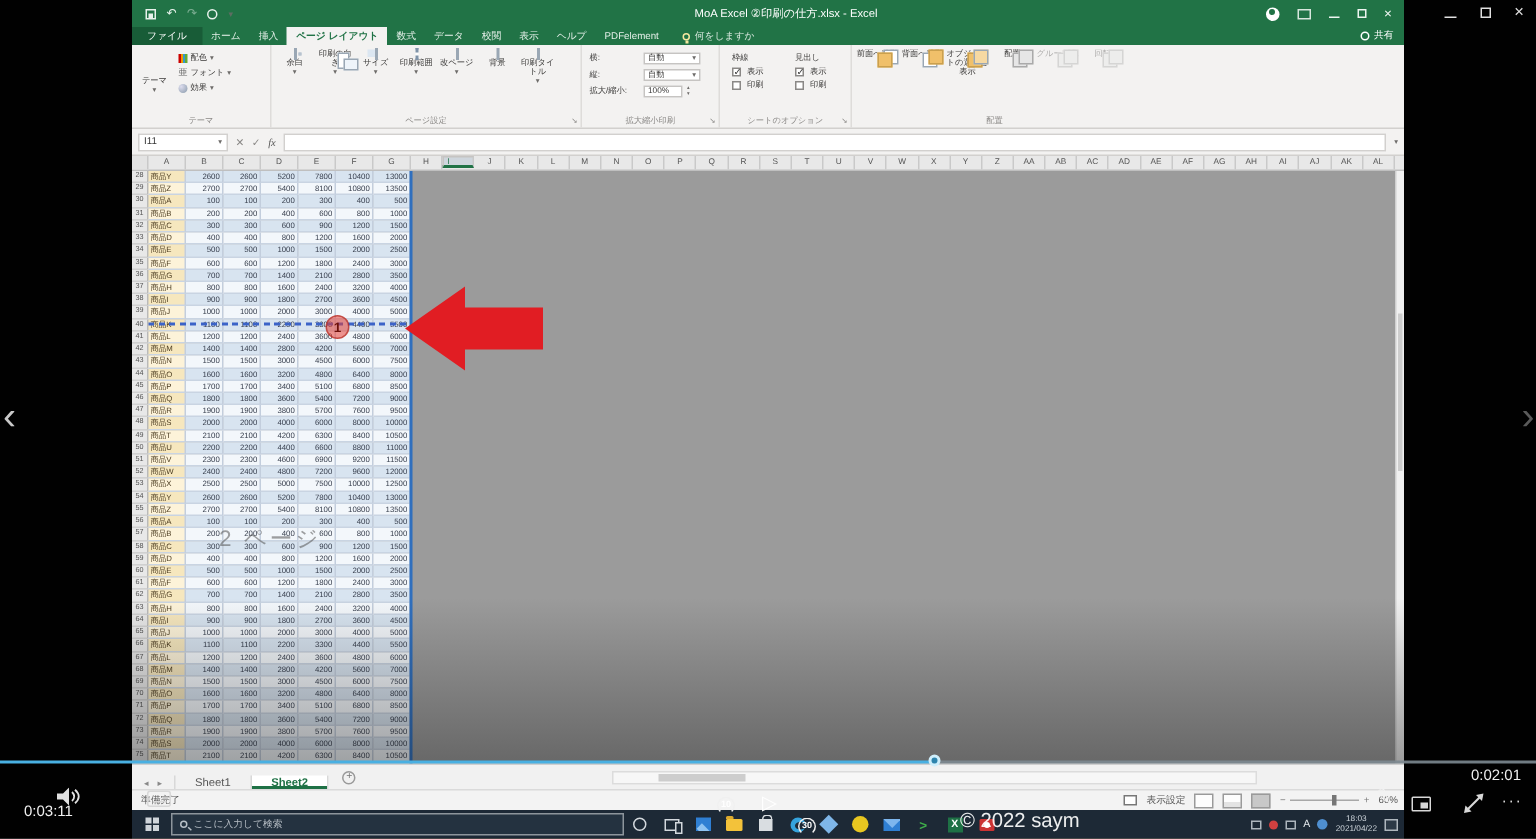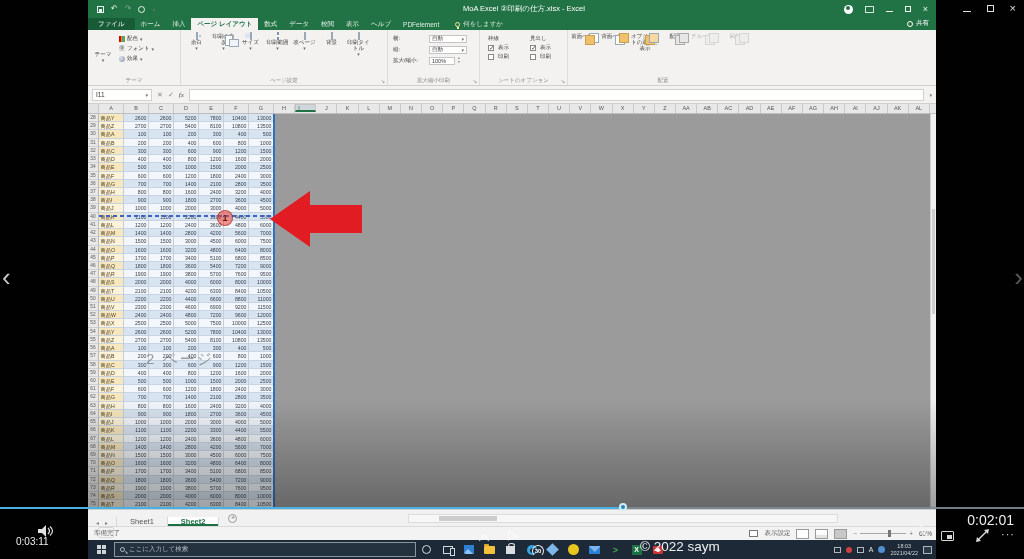--- a/index.html
+++ b/index.html
@@ -189,21 +189,21 @@
   .winctl{position:absolute;top:4px;right:8px;display:flex;gap:16px;align-items:center;z-index:22;color:#e0e0e0;}
   .pwmin{width:8px;height:1px;background:#e0e0e0;margin-top:5px;}
   .pwmax{width:7px;height:7px;border:1px solid #e0e0e0;}
   .pwclose{font-size:11px;line-height:9px;}
   .timeline{position:absolute;left:0;top:507px;height:2px;width:1024px;z-index:25;}
   .tl-left{position:absolute;left:0;top:0;bottom:0;width:625px;background:#49b0e2;}
   .tl-right{position:absolute;left:625px;right:0;top:0;bottom:0;background:rgba(125,138,145,.9);}
   .tl-handle{position:absolute;left:619px;top:-4px;width:8px;height:8px;border-radius:50%;
              background:#2e84ad;border:2px solid #cfeefb;z-index:26;}
   .t-elapsed{position:absolute;left:16px;top:536px;font-size:10px;color:#f0f0f0;z-index:26;}
-  .t-remaining{position:absolute;right:10px;top:512px;font-size:14px;color:#f0f0f0;z-index:26;}
+  .t-remaining{position:absolute;right:10px;top:512px;font-size:10px;color:#f0f0f0;z-index:26;}
   .ctl{position:absolute;z-index:27;color:#eee;}
   .vol{left:38px;top:525px;}
   .cap{left:98px;top:527px;width:16px;height:11px;border:1.5px solid #d8d8d8;border-radius:2px;}
   .cap::after{content:"";position:absolute;left:3px;bottom:2px;width:9px;height:1.5px;background:#d8d8d8;}
   .circarrow{position:relative;width:14px;height:14px;}
   .circarrow i{position:absolute;inset:1px;border:1.5px solid #f0f0f0;border-radius:50%;border-bottom-color:transparent;}
   .circarrow b{position:absolute;left:0;right:0;top:4px;text-align:center;font-size:6px;font-weight:bold;color:#fff;}
   .rew{left:477px;top:530px;}
   .play{left:508px;top:527px;font-size:13px;color:#fff;}
   .fwd{left:531px;top:530px;}

